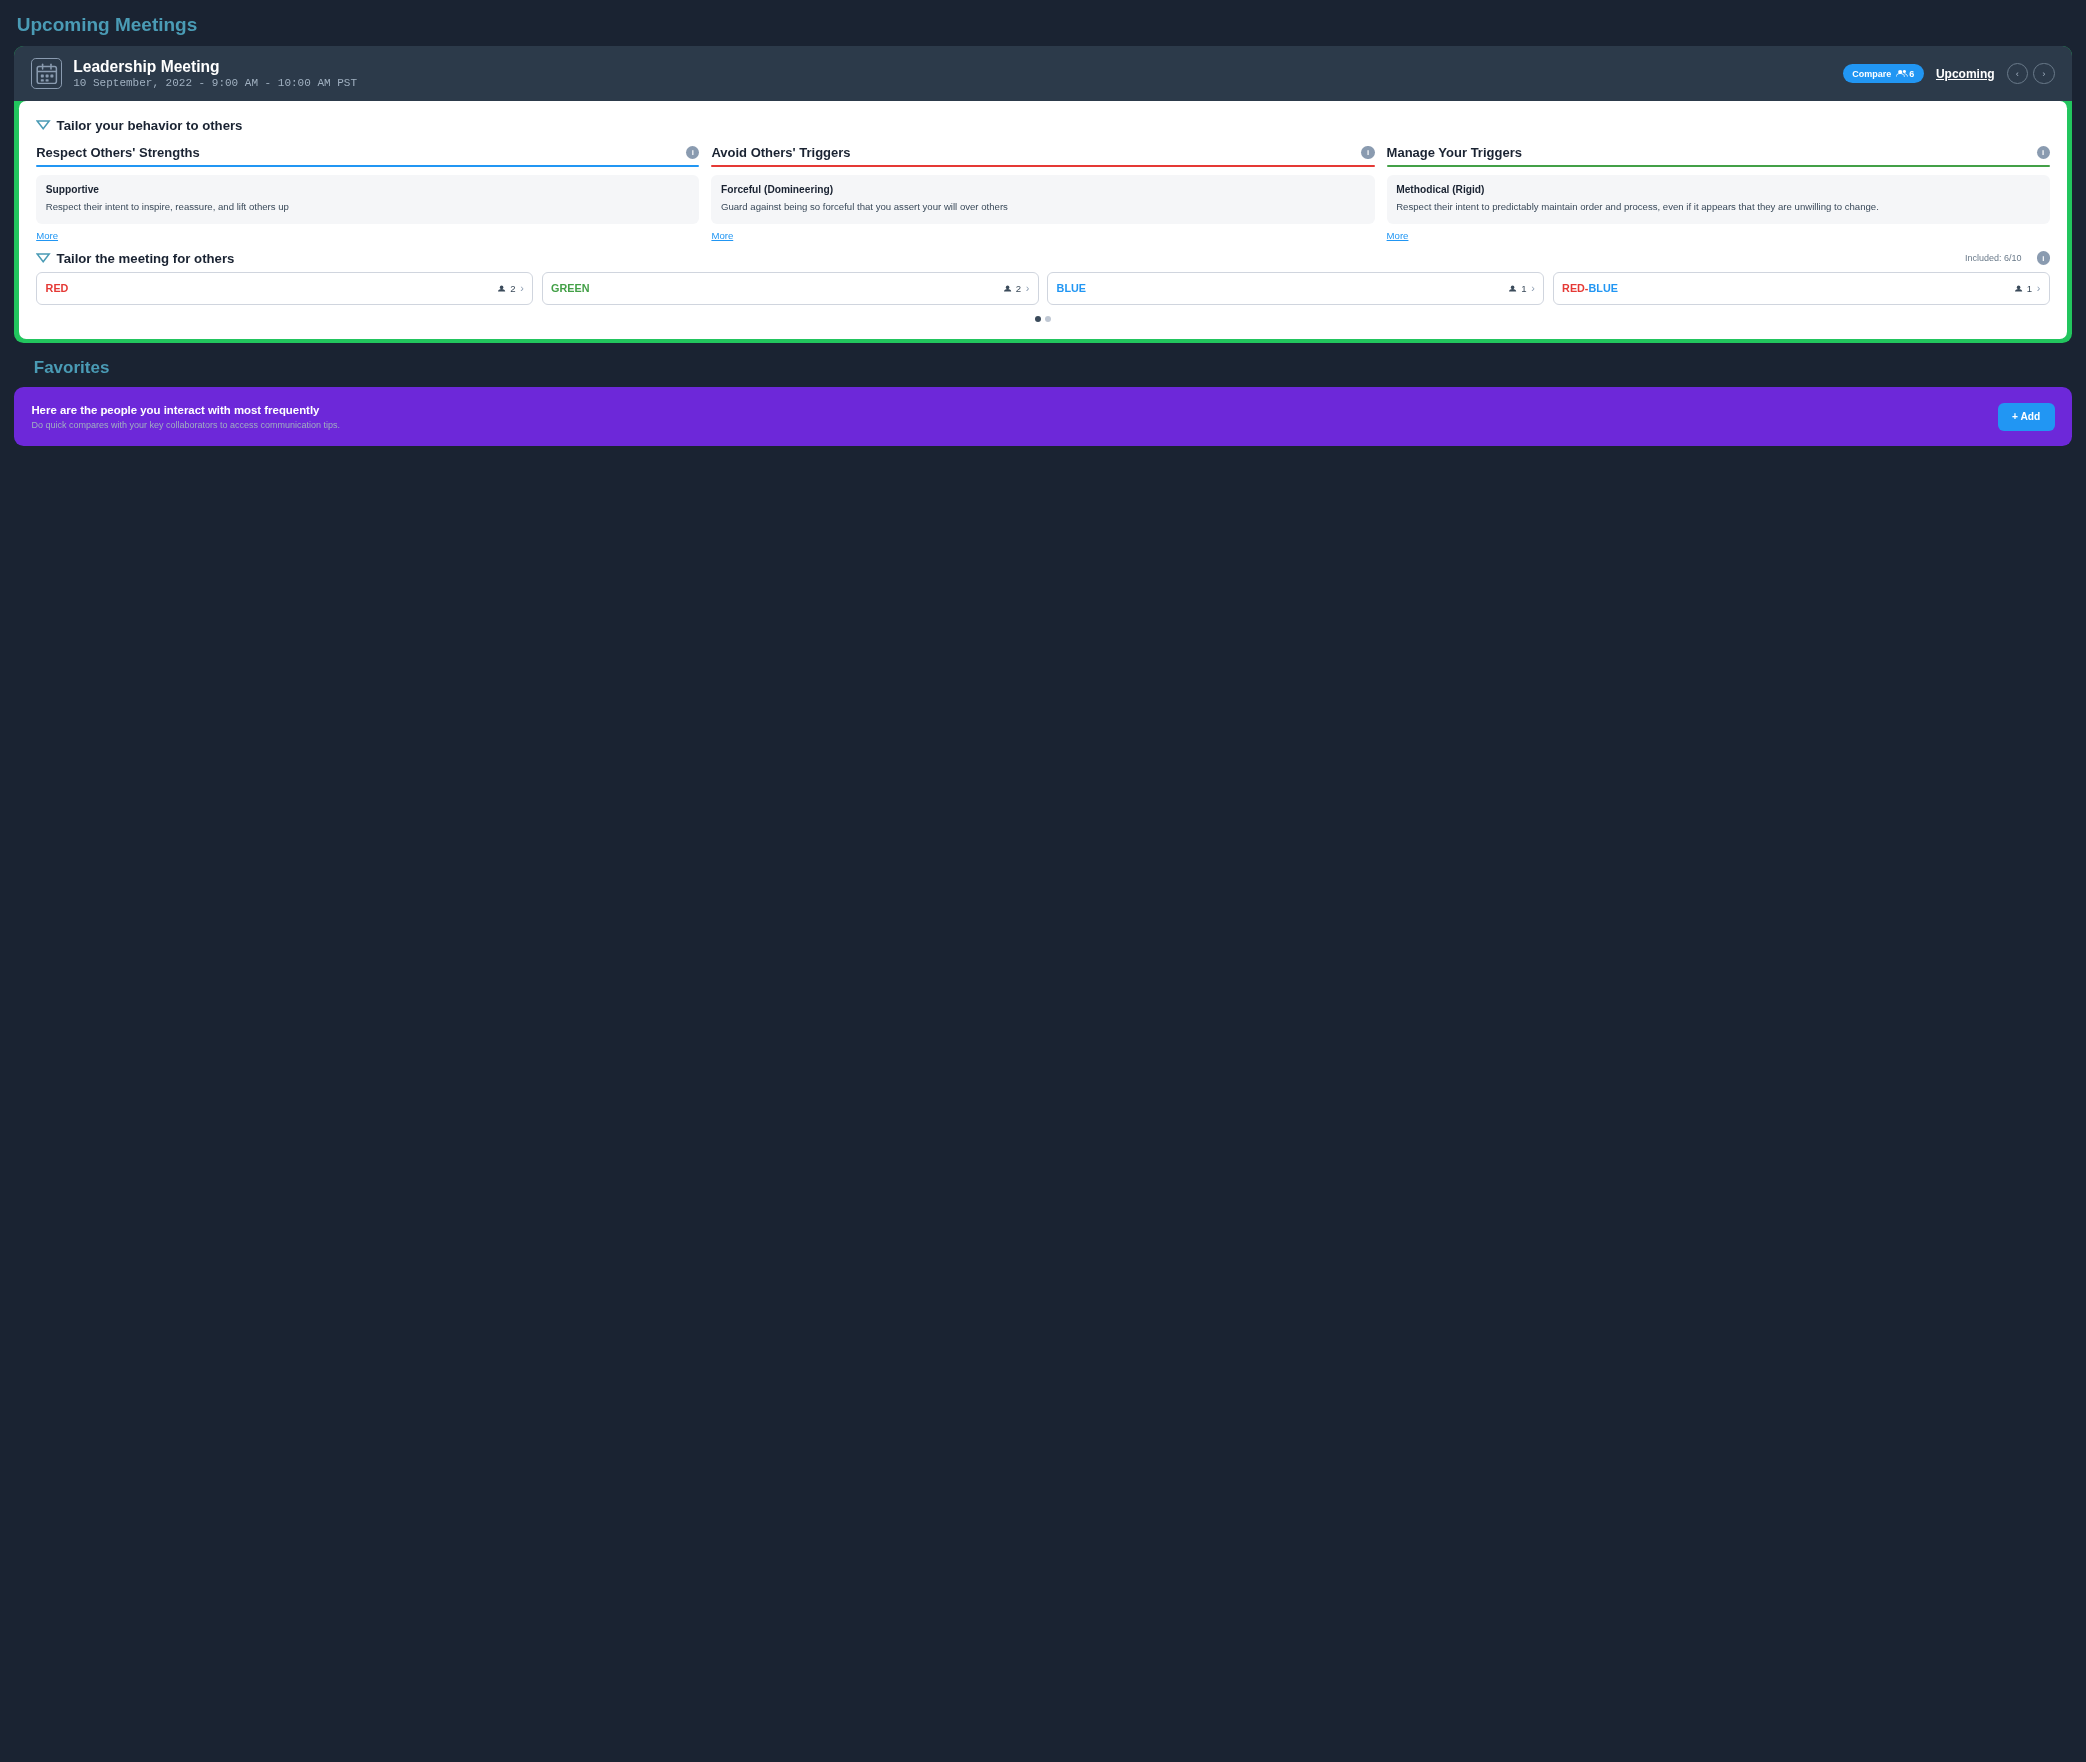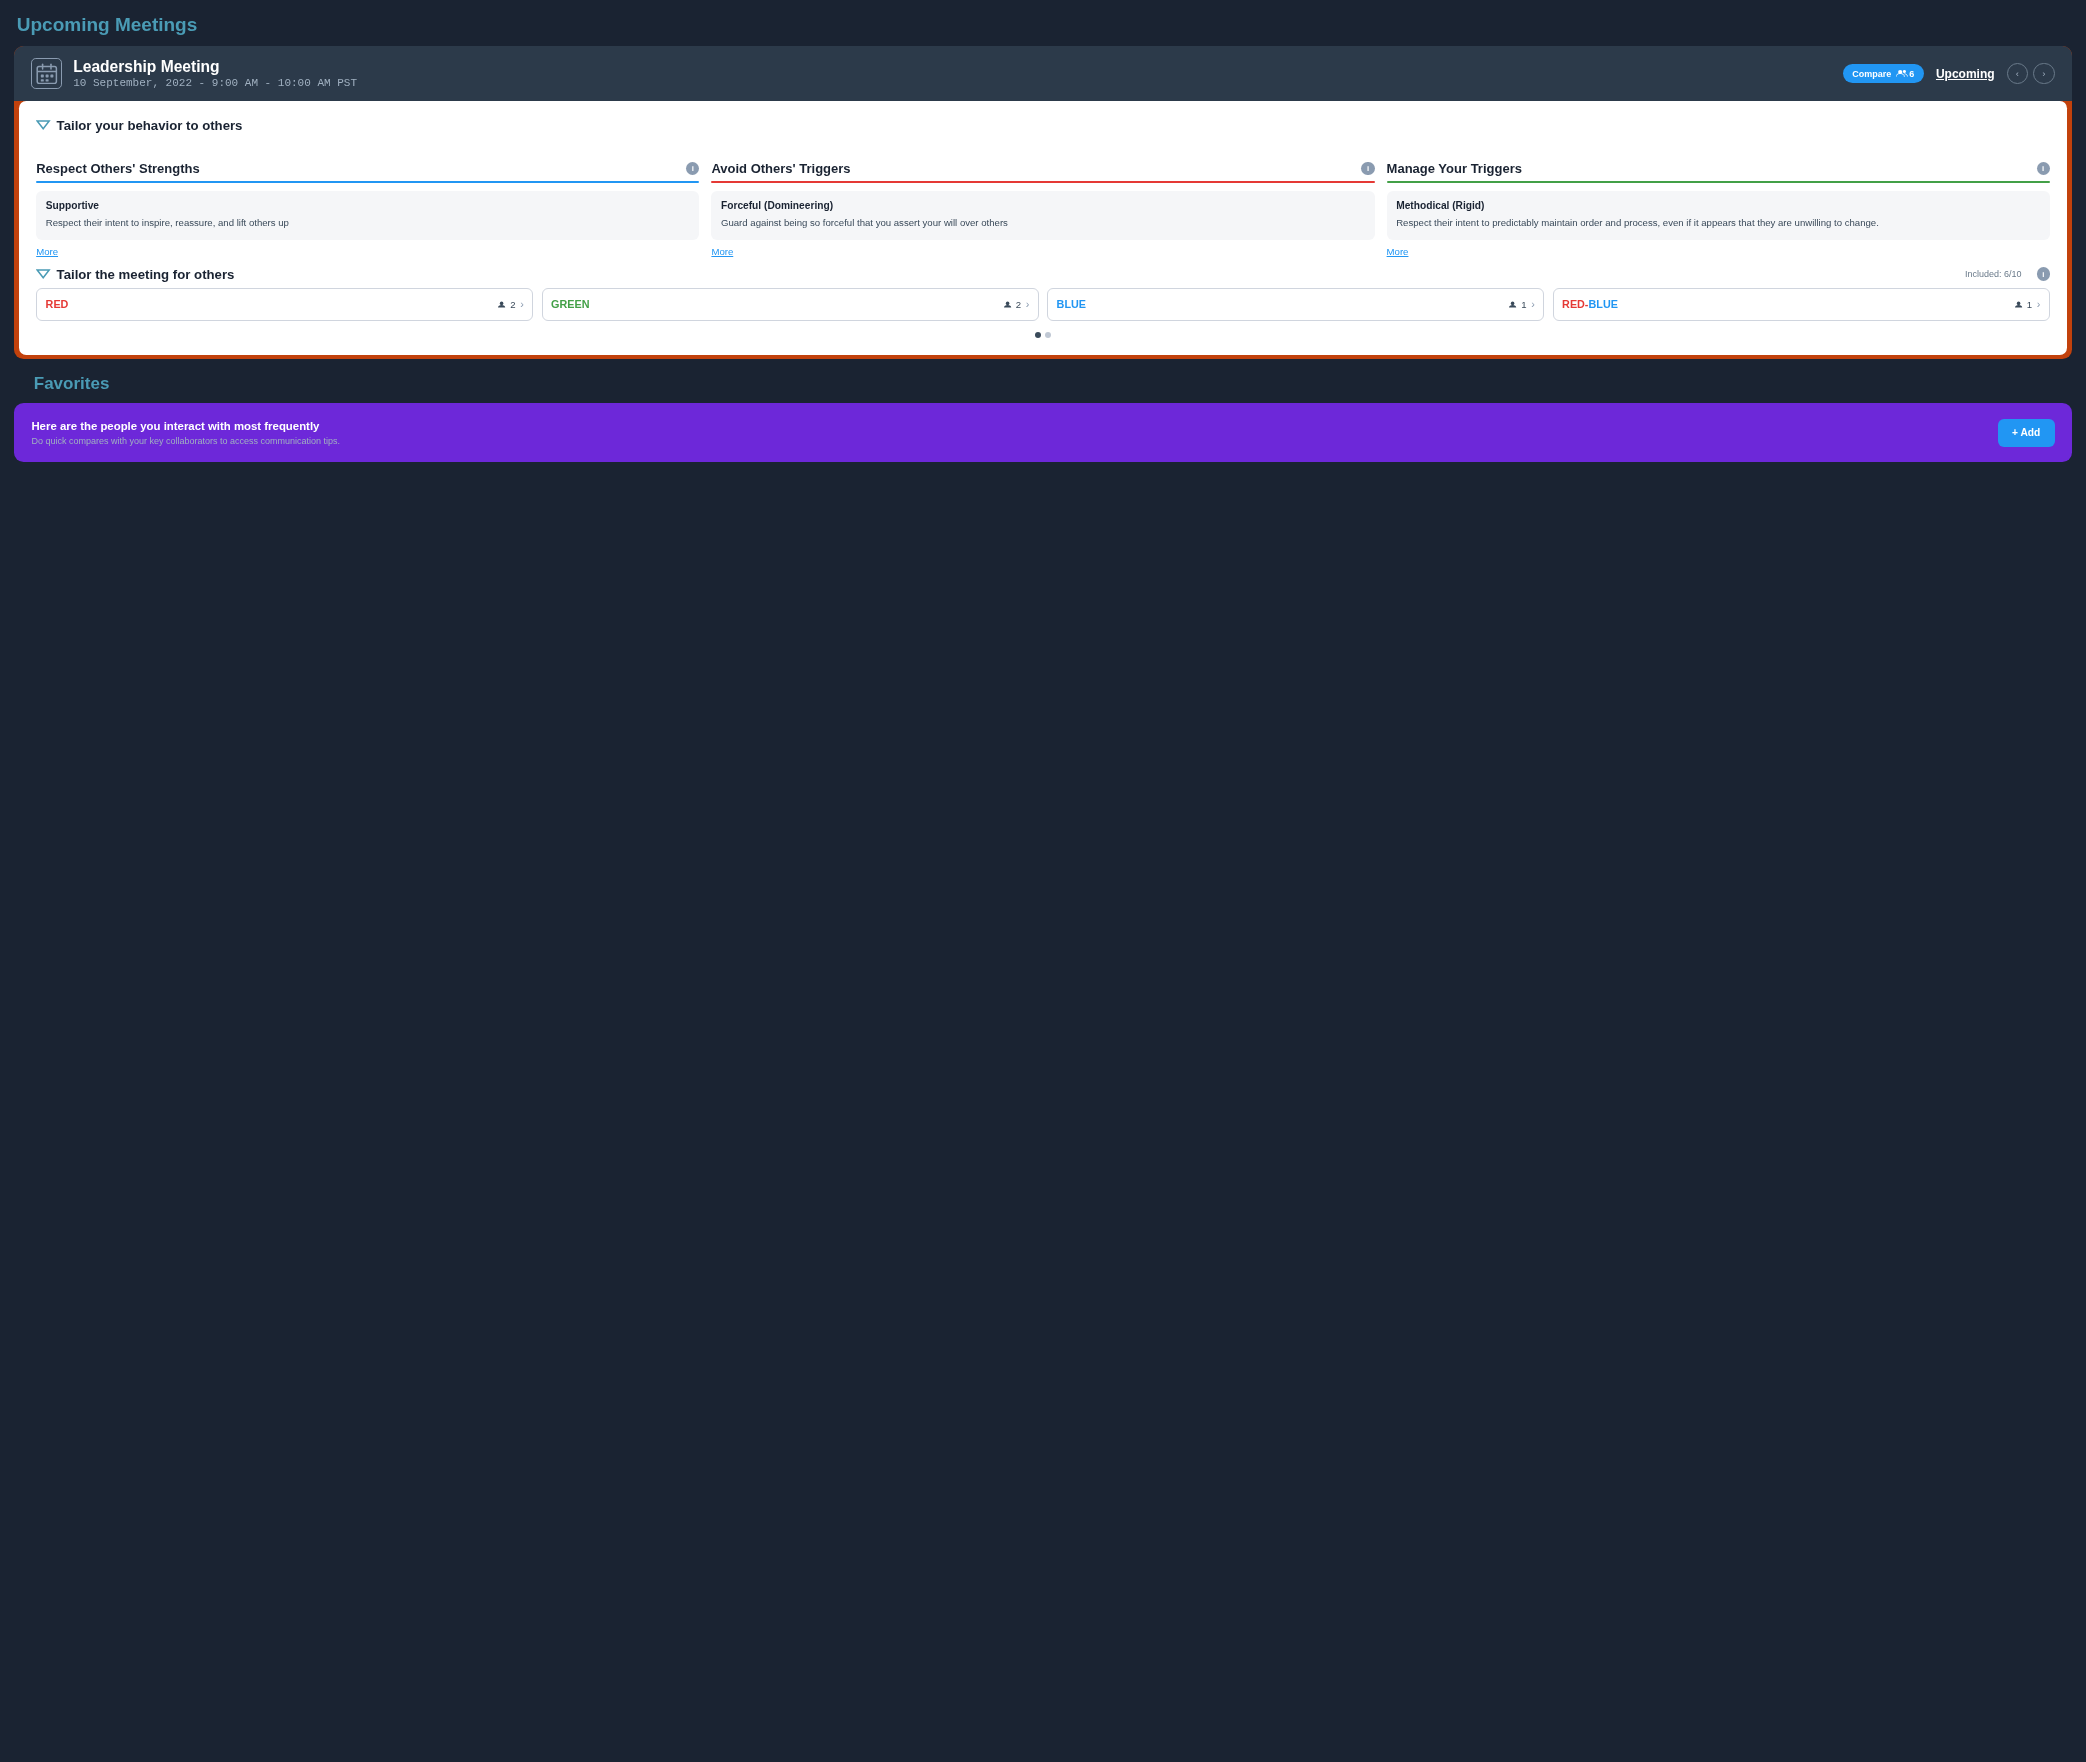--- a/index.html
+++ b/index.html
@@ -10,21 +10,21 @@
       min-height: 100vh;
     }
     .page-title {
       color: #4a9bb5;
       font-size: 19px;
       font-weight: 700;
       margin-bottom: 9.6px;
       padding: 0 2.4px;
     }
     .main-card {
-      background: #c2410c;
+      background: #22c55e;
       border-radius: 9.6px;
       overflow: hidden;
       margin-bottom: 14.4px;
     }
     .meeting-header {
       background: #2c3a4a;
       padding: 12px 17px;
       display: flex;
       align-items: center;
       justify-content: space-between;
@@ -107,21 +107,21 @@
     .content-area {
       background: #ffffff;
       border-radius: 7.2px;
       margin: 0 4.8px 4.8px 4.8px;
       padding: 17px;
     }
     .section-header {
       display: flex;
       align-items: center;
       gap: 6px;
-      margin-bottom: 28px;
+      margin-bottom: 12px;
     }
     .triangle-icon {
       width: 14.4px;
       height: 14.4px;
       flex-shrink: 0;
     }
     .section-title {
       font-size: 13.2px;
       font-weight: 700;
       color: #1a2332;

